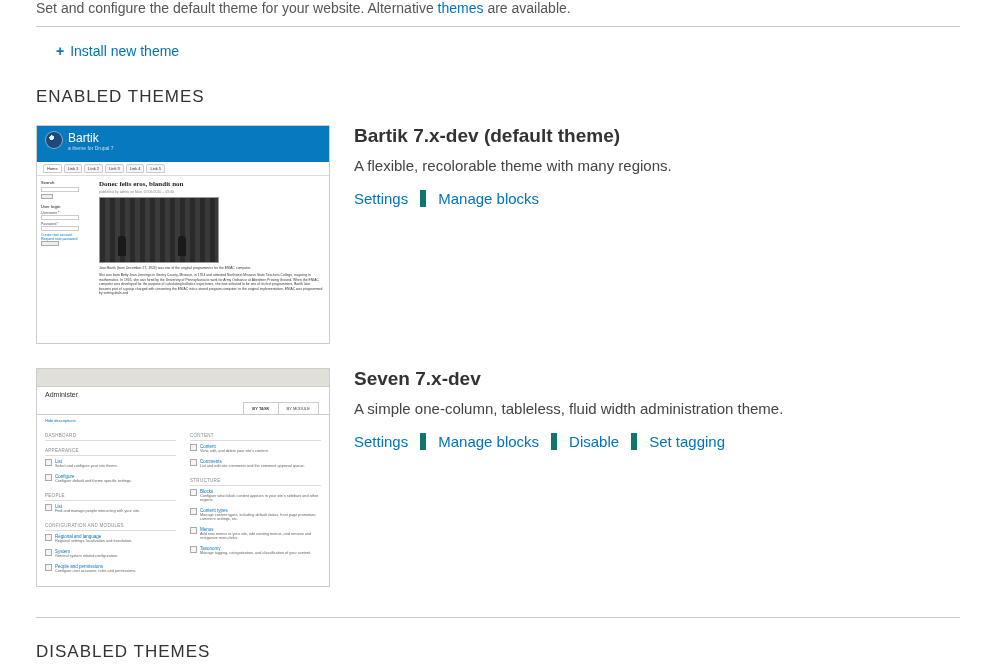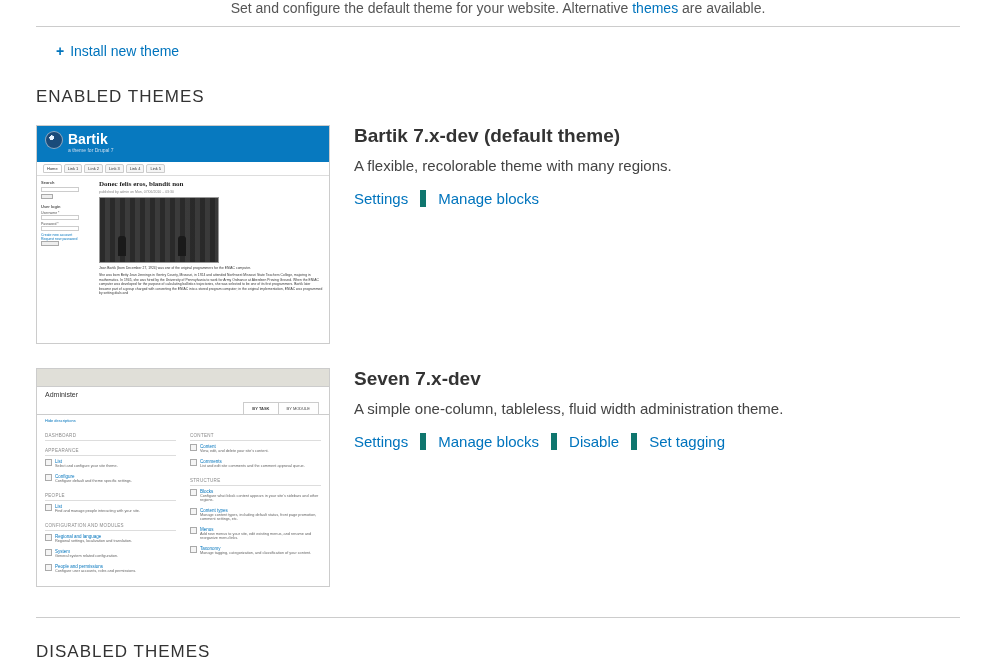--- a/index.html
+++ b/index.html
@@ -14,21 +14,20 @@
       background: #fff;
       padding: 0 36px 40px 36px;
       width: 996px;
     }
     .intro {
       font-size: 14px;
       color: #555;
       padding-bottom: 10px;
       border-bottom: 1px solid #ccc;
       margin-bottom: 16px;
-      text-align: center;
     }
     .intro a {
       color: #0074bd;
       text-decoration: none;
     }
     .install-link {
       display: inline-flex;
       align-items: center;
       color: #0074bd;
       text-decoration: none;
@@ -105,21 +104,21 @@
       display:flex;
       align-items:flex-start;
       gap:5px;
     }
     .bartik-thumb .logo {
       width:18px;height:18px;border-radius:50%;
       background:radial-gradient(circle at 35% 35%, #e8f4ff 15%, #1a4b7a 16%);
       border:1px solid rgba(255,255,255,.5);
     }
     .bartik-thumb .site-name {
-      color:#fff;font-size:14px;font-weight:bold;
+      color:#fff;font-size:12px;font-weight:normal;
     }
     .bartik-thumb .slogan{color:#cde;font-size:5px;}
     .bartik-thumb .tabs{
       background:#fff;border-bottom:1px solid #ddd;
       padding:2px 6px;display:flex;gap:2px;
     }
     .bartik-thumb .tab{
       font-size:4px;padding:1px 3px;border:1px solid #ccc;
       background:#f5f5f5;border-radius:2px 2px 0 0;
     }

